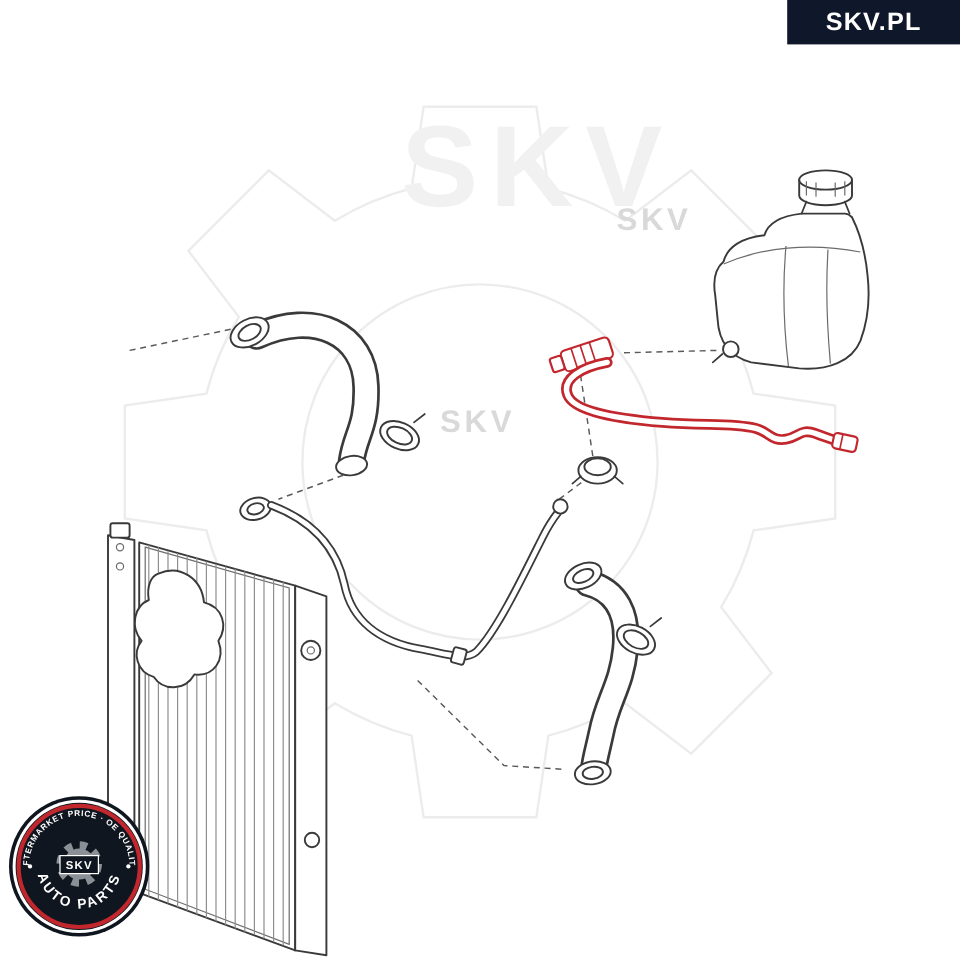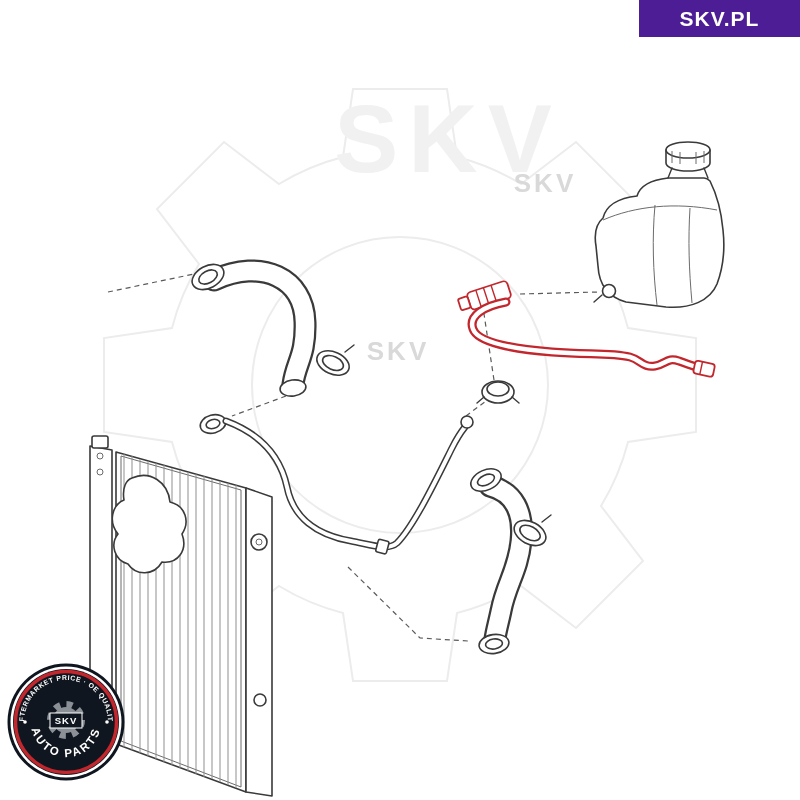--- a/index.html
+++ b/index.html
@@ -17,21 +17,21 @@
   .pipe-inner{stroke:#ffffff;stroke-width:4;fill:none;stroke-linecap:round;}
   .red-outer{stroke:#c2272d;stroke-width:9;fill:none;stroke-linecap:round;}
   .red-inner{stroke:#ffffff;stroke-width:4.5;fill:none;stroke-linecap:round;}
   .red-part{stroke:#c2272d;stroke-width:1.8;fill:#ffffff;stroke-linejoin:round;}
   .red-lines{stroke:#c2272d;stroke-width:1.4;fill:none;}
   .dash {stroke:#5a5a5a;stroke-width:1.2;fill:none;stroke-dasharray:5 4;}
   .wm-gear{stroke:#ececec;stroke-width:2;fill:none;}
   .wm-text-big{fill:#f1f1f1;font-weight:bold;font-size:96px;letter-spacing:10px;text-anchor:middle;}
   .wm-text-sm{fill:#d9d9d9;font-weight:bold;font-size:26px;letter-spacing:3px;text-anchor:middle;}
   
-  .banner{position:absolute;top:0;right:0;width:161px;height:37px;background:#4c1d95;
+  .banner{position:absolute;top:0;right:0;width:144px;height:37px;background:#0f172a;
           display:flex;align-items:center;justify-content:center;text-align:right;}
   .banner span{color:#ffffff;font-weight:bold;font-size:21px;letter-spacing:1px;}
   
   .arc-top{fill:#ffffff;font-size:6.9px;letter-spacing:0.6px;font-weight:bold;}
   .arc-bottom{fill:#ffffff;font-size:11.5px;letter-spacing:2.2px;font-weight:bold;}
   .badge-skv{fill:#ffffff;font-size:9.5px;font-weight:bold;letter-spacing:1px;text-anchor:middle;}
 </style>
 </head>
 <body>
 

